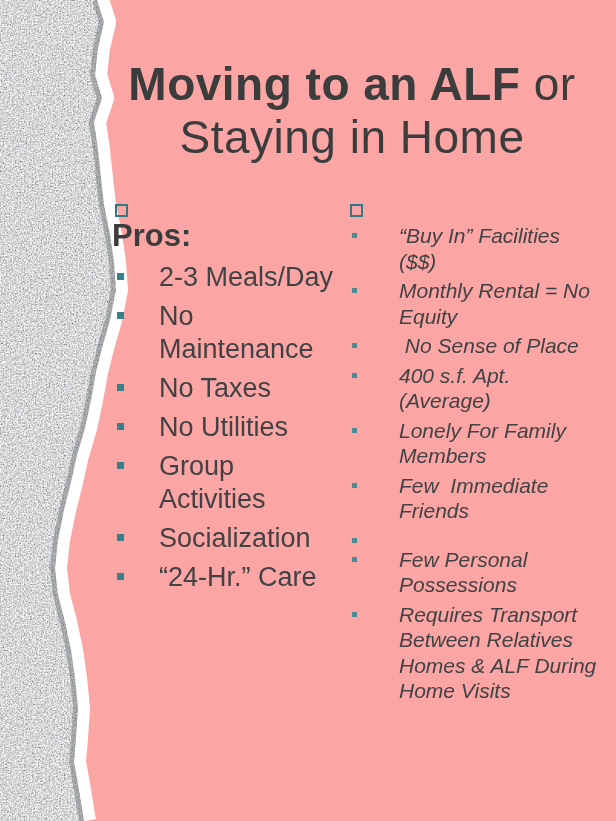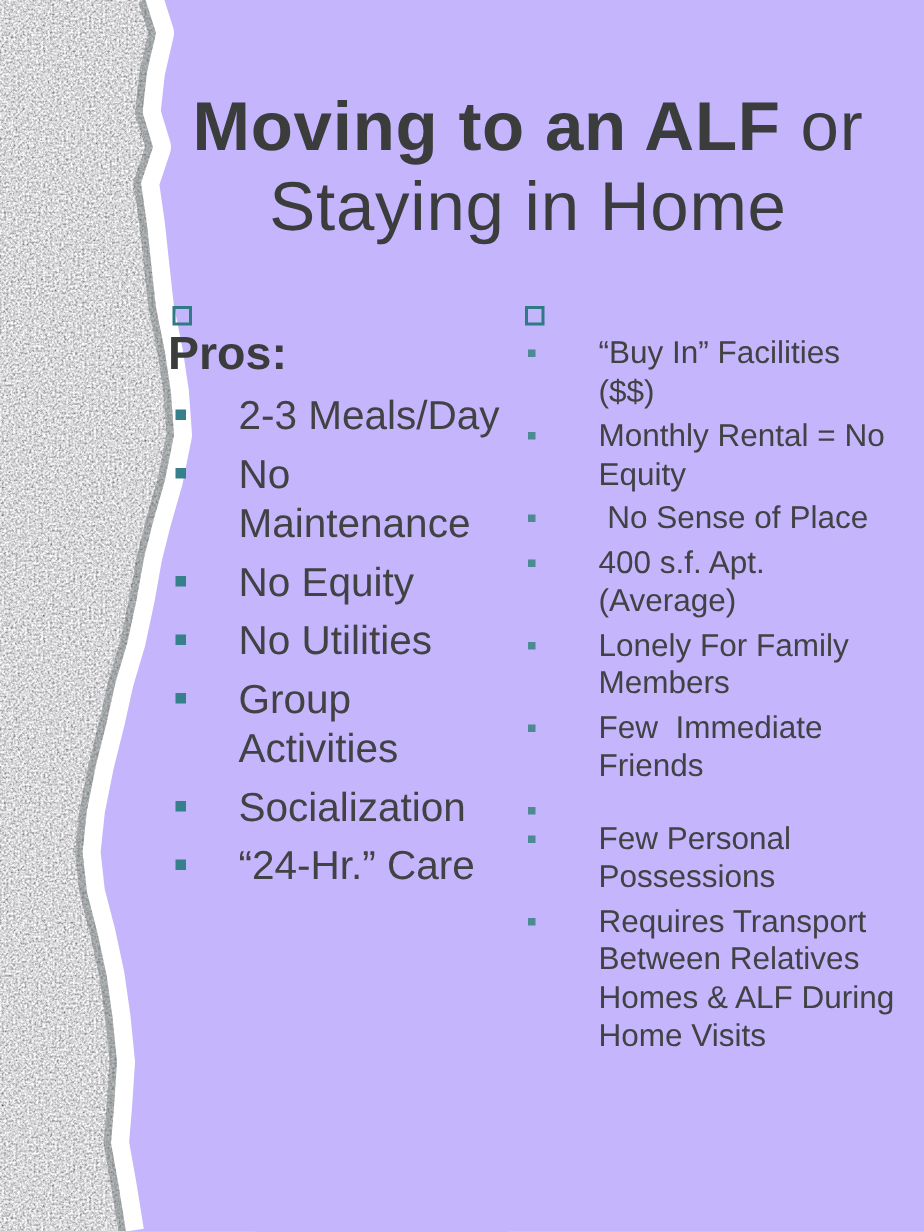--- a/index.html
+++ b/index.html
@@ -5,21 +5,21 @@
   html, body { margin: 0; padding: 0; }
   body {
     width: 616px; height: 821px;
     font-family: "Liberation Sans", "DejaVu Sans", sans-serif;
     background: #d8d9d8;
     overflow: hidden;
   }
   #slide {
     position: relative;
     width: 616px; height: 821px;
-    background: #c4b5fd;
+    background: #fca5a5;
     overflow: hidden;
   }
   .granite-wrap {
     position: absolute;
     left: 0; top: 0;
     width: 135px; height: 821px;
   }
   .title {
     position: absolute;
     left: 98px; right: 10px; top: 58px;
@@ -55,21 +55,21 @@
   .txt { white-space: pre-wrap; color: #414243; margin-left: 16px; }
 
   #pros-col .item { margin-bottom: 6px; }
   #pros-col .sq {
     width: 7px; height: 7px;
     background: #35808b;
     margin: 12px 19px 0 5px;
   }
   #pros-col .txt { font-size: 27px; line-height: 33px; }
 
-  #cons-col .item { margin-bottom: 4px; }
+  #cons-col .item { margin-bottom: 4px; font-style: italic; }
   #cons-col .sq {
     width: 5px; height: 5px;
     background: #4e8a94;
     margin: 10px 26px 0 5px;
   }
   #cons-col .txt { font-size: 21px; line-height: 25.5px; }
 </style>
 </head>
 <body>
 
@@ -117,21 +117,21 @@
         <span class="sq"></span>
         <span class="txt">2-3 Meals/Day</span>
       </div>
     <div class="item">
         <span class="sq"></span>
         <span class="txt">No
 Maintenance</span>
       </div>
     <div class="item">
         <span class="sq"></span>
-        <span class="txt">No Equity</span>
+        <span class="txt">No Taxes</span>
       </div>
     <div class="item">
         <span class="sq"></span>
         <span class="txt">No Utilities</span>
       </div>
     <div class="item">
         <span class="sq"></span>
         <span class="txt">Group
 Activities</span>
       </div>

